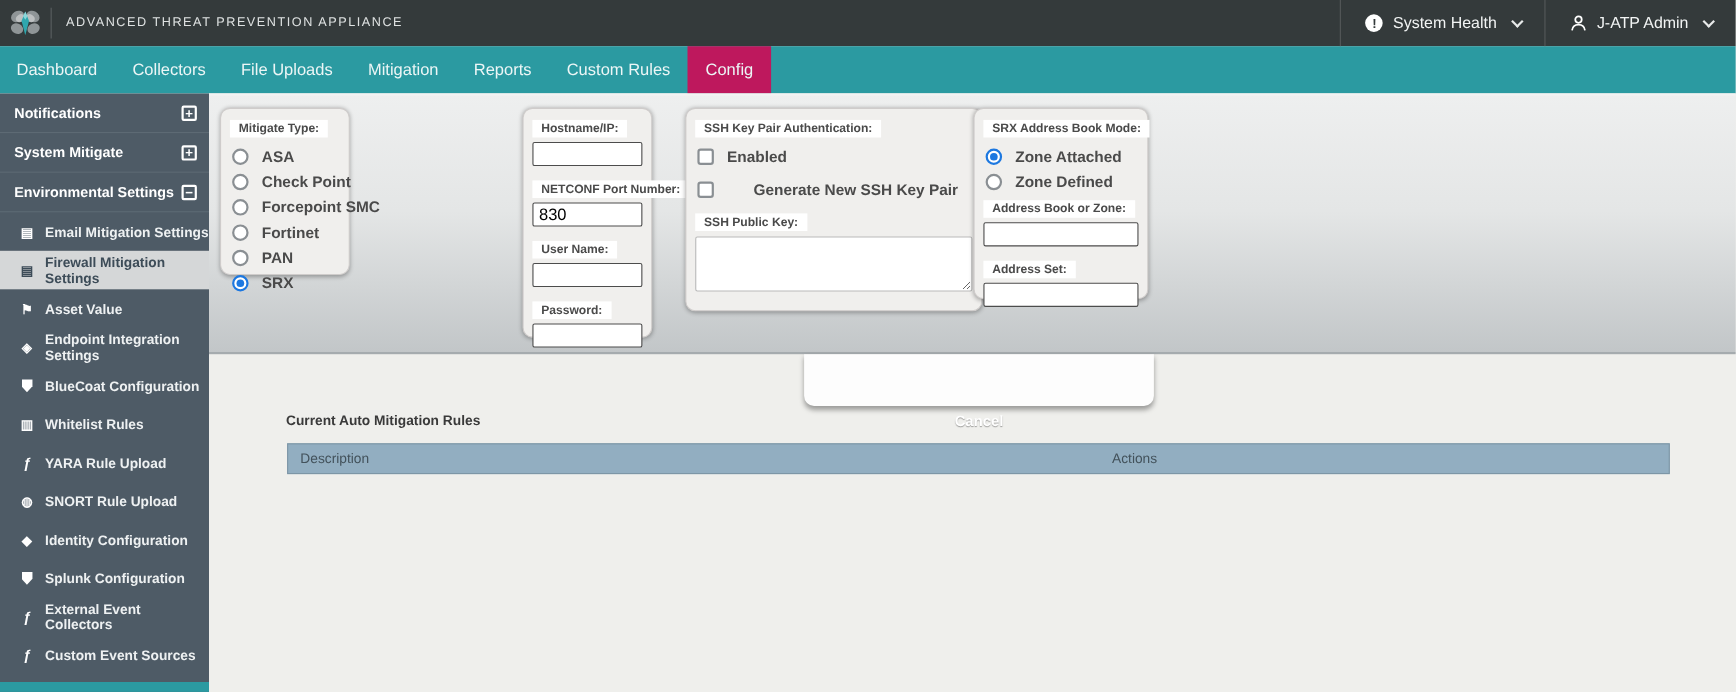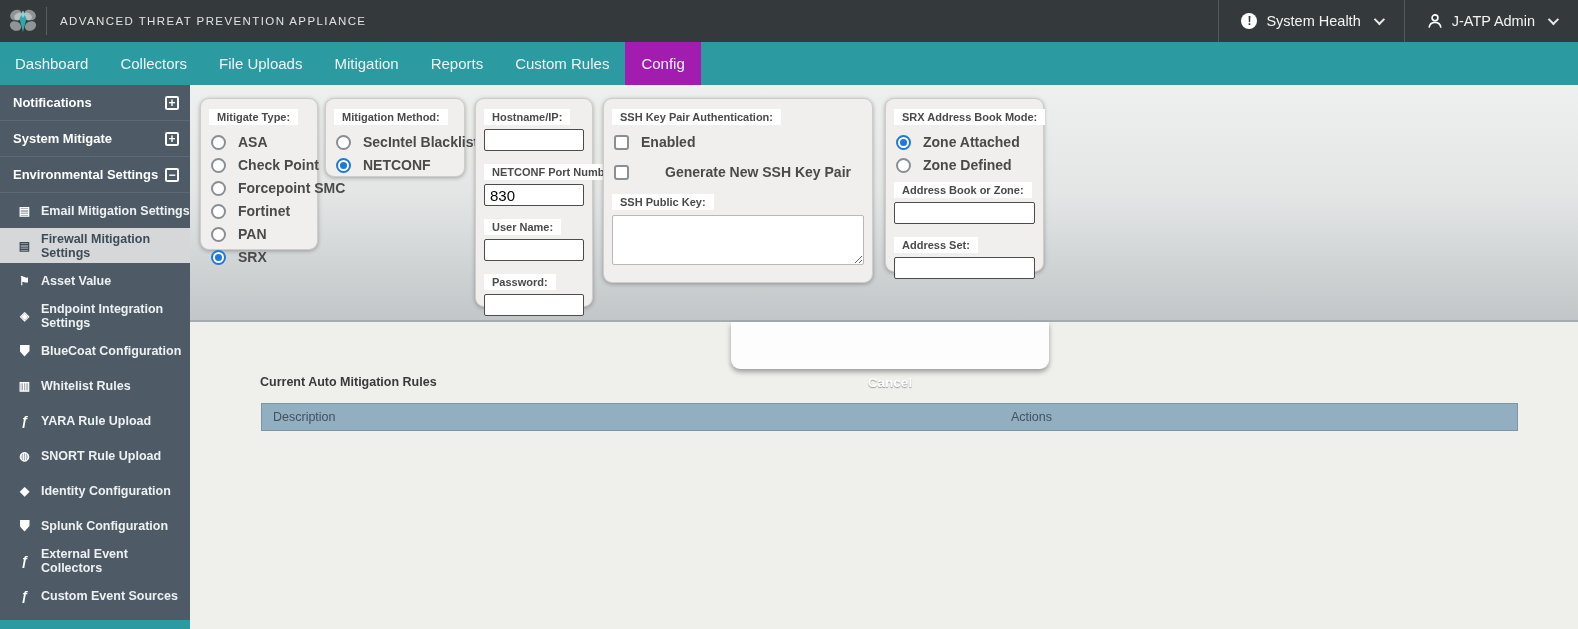--- a/index.html
+++ b/index.html
@@ -16,21 +16,21 @@
     border-left:1px solid #55595a; font-size:14.5px; color:#f2f4f4; cursor:pointer; }
   .alert-circle { width:16px; height:16px; border-radius:50%; background:#fff; color:#343a3b;
     font-size:12px; font-weight:bold; line-height:16px; text-align:center; }
   .chev { width:8px; height:8px; border-right:2px solid #e8eaea; border-bottom:2px solid #e8eaea;
     transform:rotate(45deg) translateY(-2px); margin-left:4px; }
 
   
   .navbar { height:43px; background:#2b9aa1; display:flex; align-items:stretch; padding-left:0; }
   .nav-tab { display:flex; align-items:center; padding:0 16px; color:#ecf6f6; font-size:15px; cursor:pointer; }
   .nav-tab:first-child { padding-left:15px; }
-  .nav-tab.active { background:#a21caf; }
+  .nav-tab.active { background:#be185d; }
 
   
   .shell { display:flex; height:544px; }
 
   
   .sidebar { width:190px; background:#4e5b66; display:flex; flex-direction:column; flex-shrink:0; }
   .side-section { height:36px; flex-shrink:0; display:flex; align-items:center; padding:0 11px 0 13px;
     color:#fff; font-size:13px; font-weight:bold; border-bottom:1px solid #5d6a74; cursor:pointer; }
   .side-section .s-lbl { flex:1; }
   .toggle-box { width:14px; height:14px; border:2px solid #fff; border-radius:2px; color:#fff;
@@ -66,21 +66,21 @@
   .opt-label { font-size:14px; font-weight:bold; color:#4a4a4a; white-space:nowrap; }
   .tinput { display:block; width:100%; height:22px; background:#fff; border:1px solid #4c4c4c;
     border-radius:2px; font-family:"Liberation Sans", sans-serif; font-size:15px; padding:1px 5px;
     margin:1px 0 11px; }
   .tarea { display:block; width:100%; height:50px; background:#fff; border:1px solid #b9b9b9;
     border-radius:2px; resize:both; font-family:"Liberation Sans", sans-serif; font-size:12px; margin-top:2px; }
 
   #panel-mitigate   { left:10px;  top:13px; width:118px; height:152px; }
   #panel-method     { left:135px; top:13px; width:140px; height:79px;  }
   #panel-connection { left:285px; top:13px; width:118px; height:209px; }
-  #panel-ssh        { left:413px; top:13px; width:270px; height:185px; }
+  #panel-ssh        { left:433px; top:13px; width:270px; height:185px; }
   #panel-address    { left:695px; top:13px; width:159px; height:174px; }
 
   .cancel-wrap { position:absolute; left:541px; top:237px; width:318px; height:47px;
     background:#fdfdfd; border-radius:0 0 9px 9px; box-shadow:0 3px 5px rgba(0,0,0,.35); }
   .cancel-btn { position:absolute; left:10px; right:10px; top:5px; bottom:10px;
     background:linear-gradient(#35a2ac, #218893); border:none; border-radius:4px;
     color:#fff; font-family:"Liberation Sans", sans-serif; font-size:13.5px; font-weight:bold;
     text-shadow:0 1px 1px rgba(0,0,0,.35); cursor:pointer;margin-top:48px; }
 
   .rules-heading { position:absolute; left:70px; top:290px; font-size:12.5px; font-weight:bold; color:#3a3a3a; }
@@ -234,33 +234,20 @@
             <span class="radio"></span>
             <span class="opt-label">PAN</span>
           </div>
           <div class="opt-row">
             <span class="radio sel"></span>
             <span class="opt-label">SRX</span>
           </div>
         </div>
     </div>
 
-    <div class="panel" id="panel-method">
-      <span class="chip">Mitigation Method:</span>
-      <div id="method-options">
-          <div class="opt-row">
-            <span class="radio"></span>
-            <span class="opt-label">SecIntel Blacklist Feed</span>
-          </div>
-          <div class="opt-row">
-            <span class="radio sel"></span>
-            <span class="opt-label">NETCONF</span>
-          </div>
-        </div>
-    </div>
 
     <div class="panel" id="panel-connection">
       <span class="chip">Hostname/IP:</span>
       <input class="tinput" value="" style="">
       <span class="chip">NETCONF Port Number:</span>
       <input class="tinput" value="830" style="">
       <span class="chip">User Name:</span>
       <input class="tinput" value="" style="">
       <span class="chip">Password:</span>
       <input class="tinput" value="" style="">

